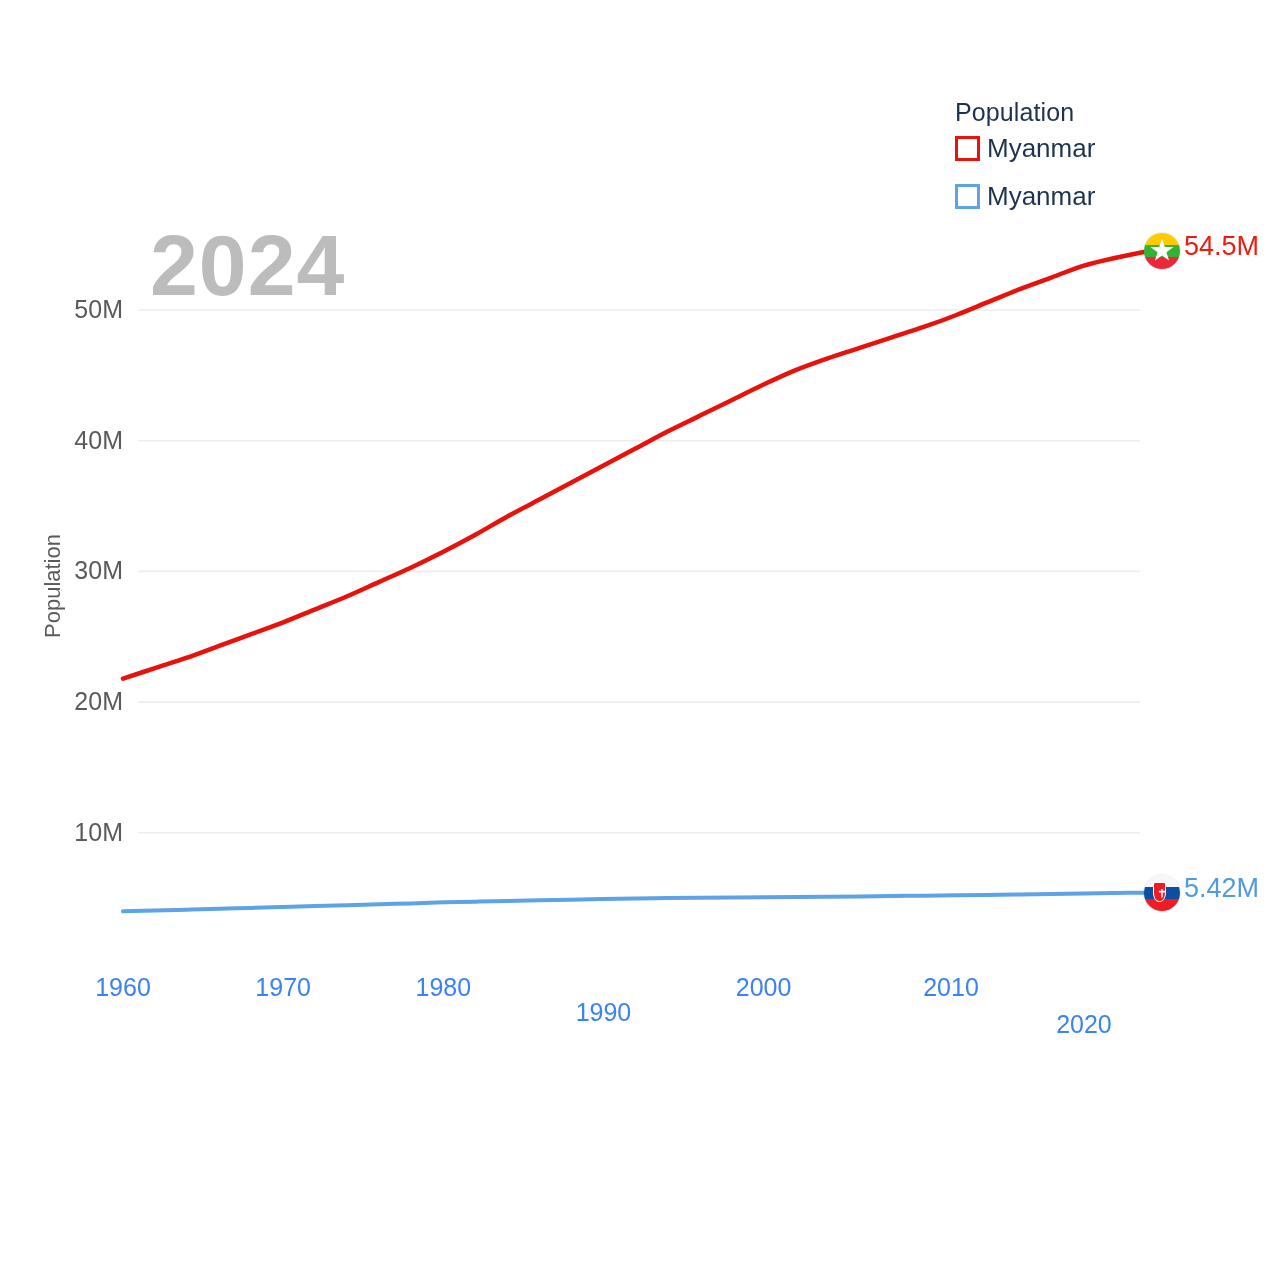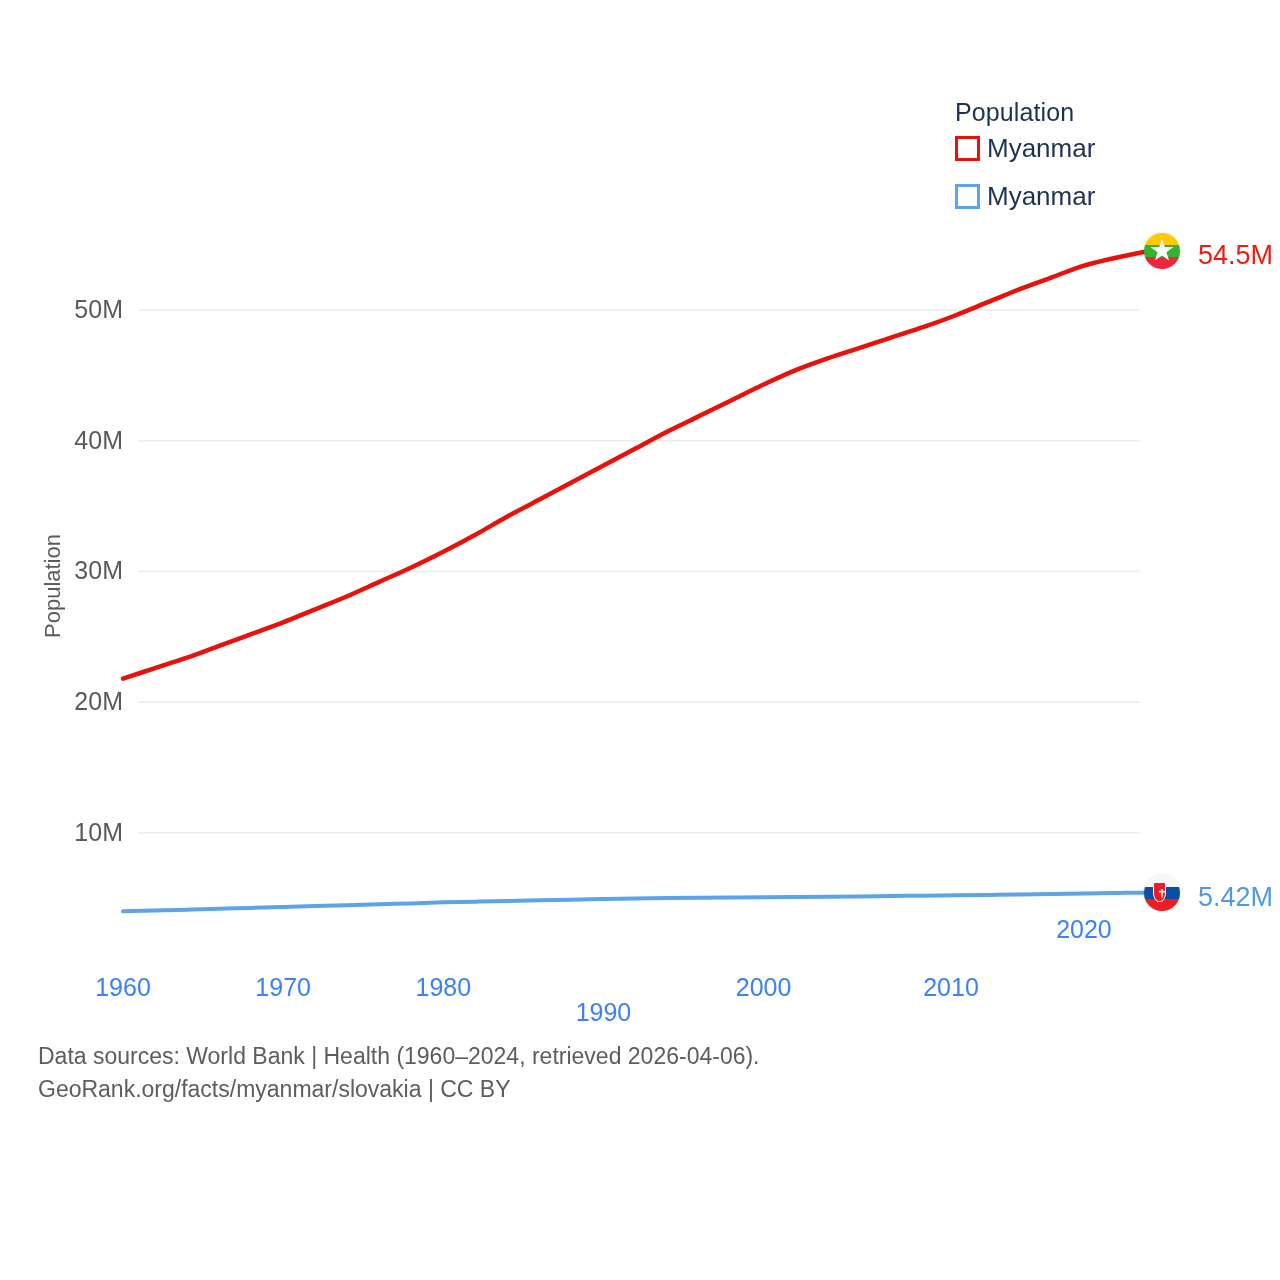--- a/index.html
+++ b/index.html
@@ -81,21 +81,21 @@
     width:160px;
     text-align:center;
     font-size:22px;
     color:#5a5a5a;
     transform:rotate(-90deg);
     transform-origin:center center;
     line-height:1;
   }
 
   
-  .endpoint{position:absolute;display:flex;align-items:flex-end;gap:18px;}
+  .endpoint{position:absolute;display:flex;align-items:flex-start;gap:4px;}
   .flag{
     width:36px;height:36px;border-radius:50%;
     overflow:hidden;position:relative;
     box-shadow:0 0 0 1px rgba(0,0,0,.06);
     flex:0 0 auto;
   }
   .flag-mm .band{position:absolute;left:0;width:100%;height:33.34%;}
   .flag-mm .b1{top:0;background:#fecb00;}
   .flag-mm .b2{top:33.33%;background:#34b233;}
   .flag-mm .b3{top:66.66%;background:#ea2839;}
@@ -153,20 +153,21 @@
         <span class="legend-swatch" id="sw-mm" style="border: 3px solid rgb(232, 18, 12);"></span>
         <span class="legend-label">Myanmar</span>
       </div>
       <div class="legend-item">
         <span class="legend-swatch" id="sw-sk" style="border: 3px solid rgb(94, 163, 232);"></span>
         <span class="legend-label">Myanmar</span>
       </div>
     </div>
   </div>
 
+  <div class="year-watermark">2024</div>
 
   <div class="plot">
     <svg width="1280" height="1280" viewBox="0 0 1280 1280">
       <g id="gridlines">
           <line x1="138" x2="1140" y1="310" y2="310" stroke="#ededed" stroke-width="1.6"></line>
           <line x1="138" x2="1140" y1="440.7" y2="440.7" stroke="#ededed" stroke-width="1.6"></line>
           <line x1="138" x2="1140" y1="571.4" y2="571.4" stroke="#ededed" stroke-width="1.6"></line>
           <line x1="138" x2="1140" y1="702.1" y2="702.1" stroke="#ededed" stroke-width="1.6"></line>
           <line x1="138" x2="1140" y1="832.8" y2="832.8" stroke="#ededed" stroke-width="1.6"></line>
         </g>
@@ -183,21 +184,21 @@
       <div class="ytick" style="left: 13px; top: 819.8px;">10M</div>
     </div>
 
   <div id="xticks">
       <div class="xtick" style="left: 63px; top: 975px;">1960</div>
       <div class="xtick" style="left: 223.156px; top: 975px;">1970</div>
       <div class="xtick" style="left: 383.312px; top: 975px;">1980</div>
       <div class="xtick" style="left: 543.469px; top: 975px; margin-top: 25px;">1990</div>
       <div class="xtick" style="left: 703.625px; top: 975px;">2000</div>
       <div class="xtick" style="left: 891px; top: 975px;">2010</div>
-      <div class="xtick" style="left: 1023.94px; top: 917px;">2020</div>
+      <div class="xtick" style="left: 1023.94px; top: 1012px;">2020</div>
     </div>
 
   <div class="axis-title">Population</div>
 
   <div class="endpoint end-mm" id="end-mm" style="left: 1144px; top: 233.185px;">
     <span class="flag flag-mm">
       <span class="band b1"></span>
         <span class="band b2"></span>
         <span class="band b3"></span>
       <span class="star"></span>
@@ -209,18 +210,14 @@
     <span class="flag flag-sk">
       <span class="band b1"></span>
         <span class="band b2"></span>
         <span class="band b3"></span>
       <span class="shield"></span>
         <span class="cross"></span>
     </span>
     <span class="end-value">5.42M</span>
   </div>
 
-  <div class="footer">
-    <div>Data sources: World Bank | Health (1960–2024, retrieved 2026-04-06).</div>
-    <div>GeoRank.org/facts/myanmar/slovakia | CC BY</div>
-  </div>
 
 </div>
 
 </body></html>

